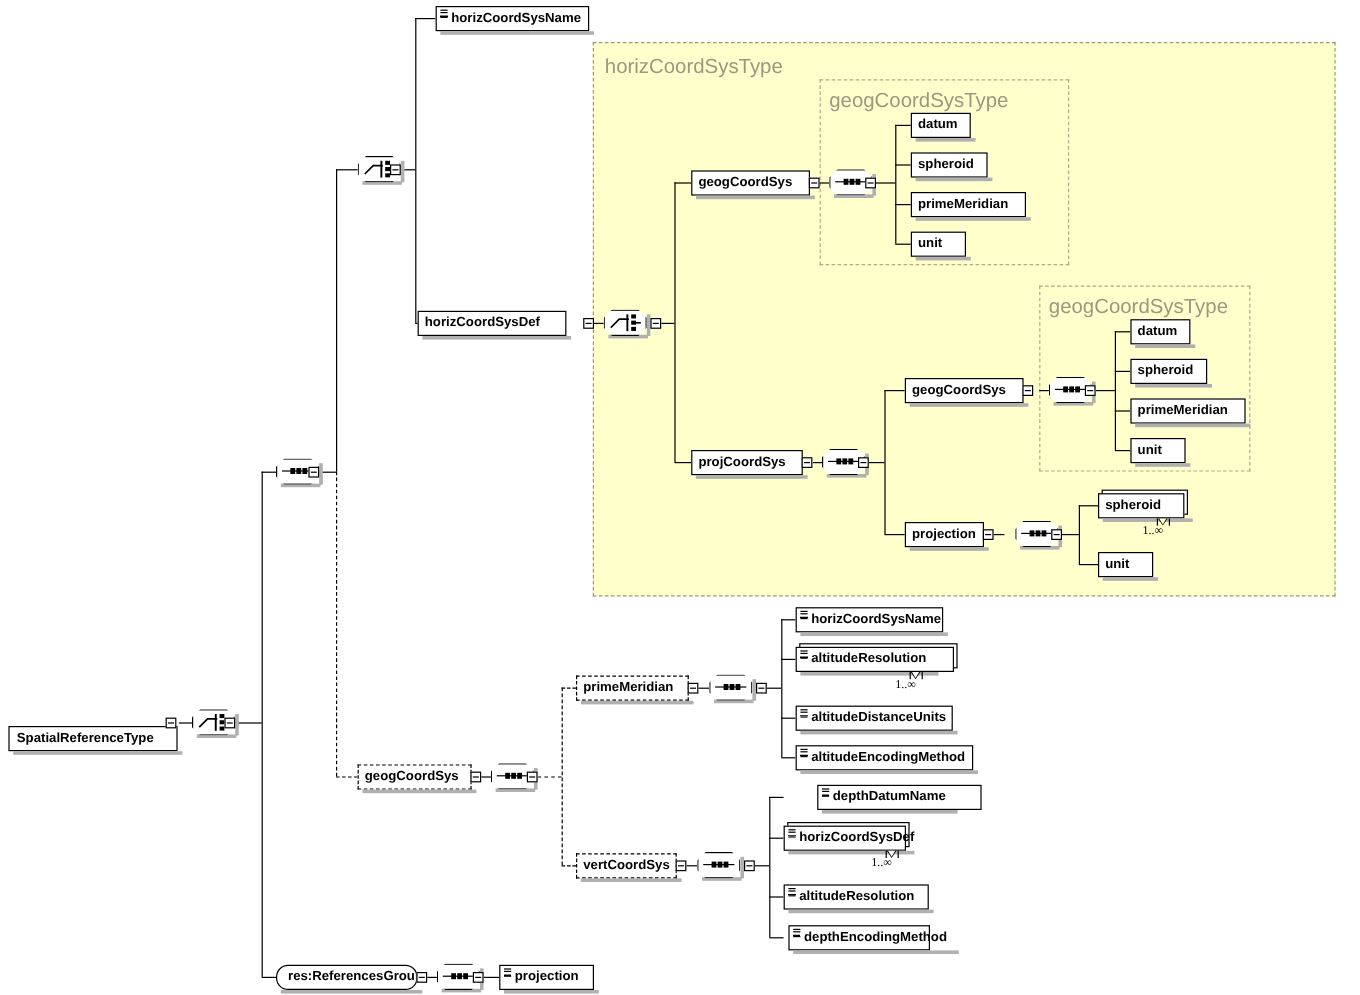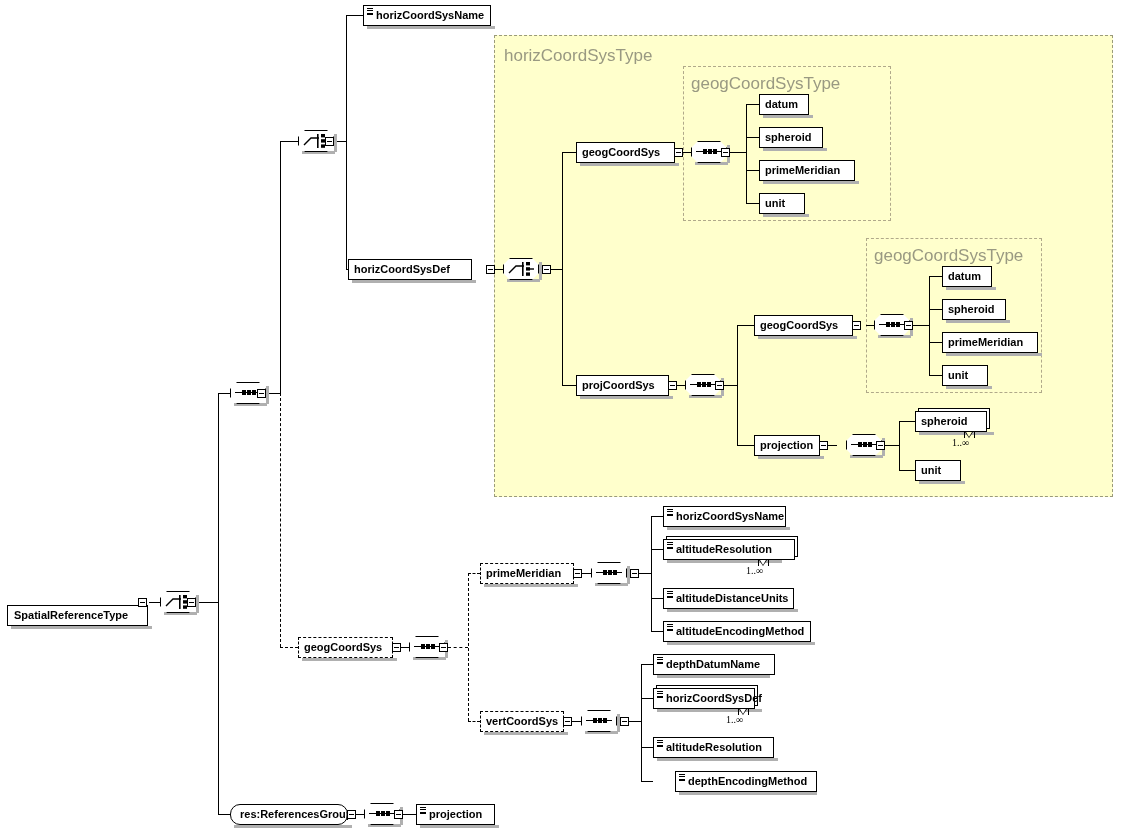--- a/index.html
+++ b/index.html
@@ -556,36 +556,36 @@
     <div class="comp"></div>
     <div class="seqglyph"></div>
     <div class="seqdots">
         <i></i>
         <i></i>
         <i></i>
       </div>
   </div>
   <div class="expander" style="left:620px;top:717px;"></div>
 
-  <div class="node simple" style="left:653px;top:654px;width:122px;">
+  <div class="node simple" style="left:681px;top:654px;width:137px;">
     <span class="nodetext">depthDatumName</span>
     <span class="shadow" style="width:113px;"></span>
   </div>
   <div class="node simple repeat" style="left:653px;top:688px;width:102px;">
     <span class="nodetext">horizCoordSysDef</span>
     <span class="shadow" style="width:105px;"></span>
   </div>
   <div class="cardtick onwhite" style="left:738px;top:709px;"></div>
   <div class="card" style="left:726px;top:714px;">1..∞</div>
 
   <div class="node simple" style="left:653px;top:737px;width:121px;">
     <span class="nodetext">altitudeResolution</span>
     <span class="shadow" style="width:121px;"></span>
   </div>
-  <div class="node simple" style="left:675px;top:771px;width:142px;">
+  <div class="node simple" style="left:657px;top:771px;width:118px;">
     <span class="nodetext">depthEncodingMethod</span>
     <span class="shadow" style="width:138px;"></span>
   </div>
 
   <div class="node group" style="left:230px;top:804px;width:118px;">
     <span class="nodetext">res:ReferencesGroup</span>
     <span class="shadow" style="width:118px;"></span>
   </div>
   <div class="expander" style="left:347px;top:810px;"></div>
 

